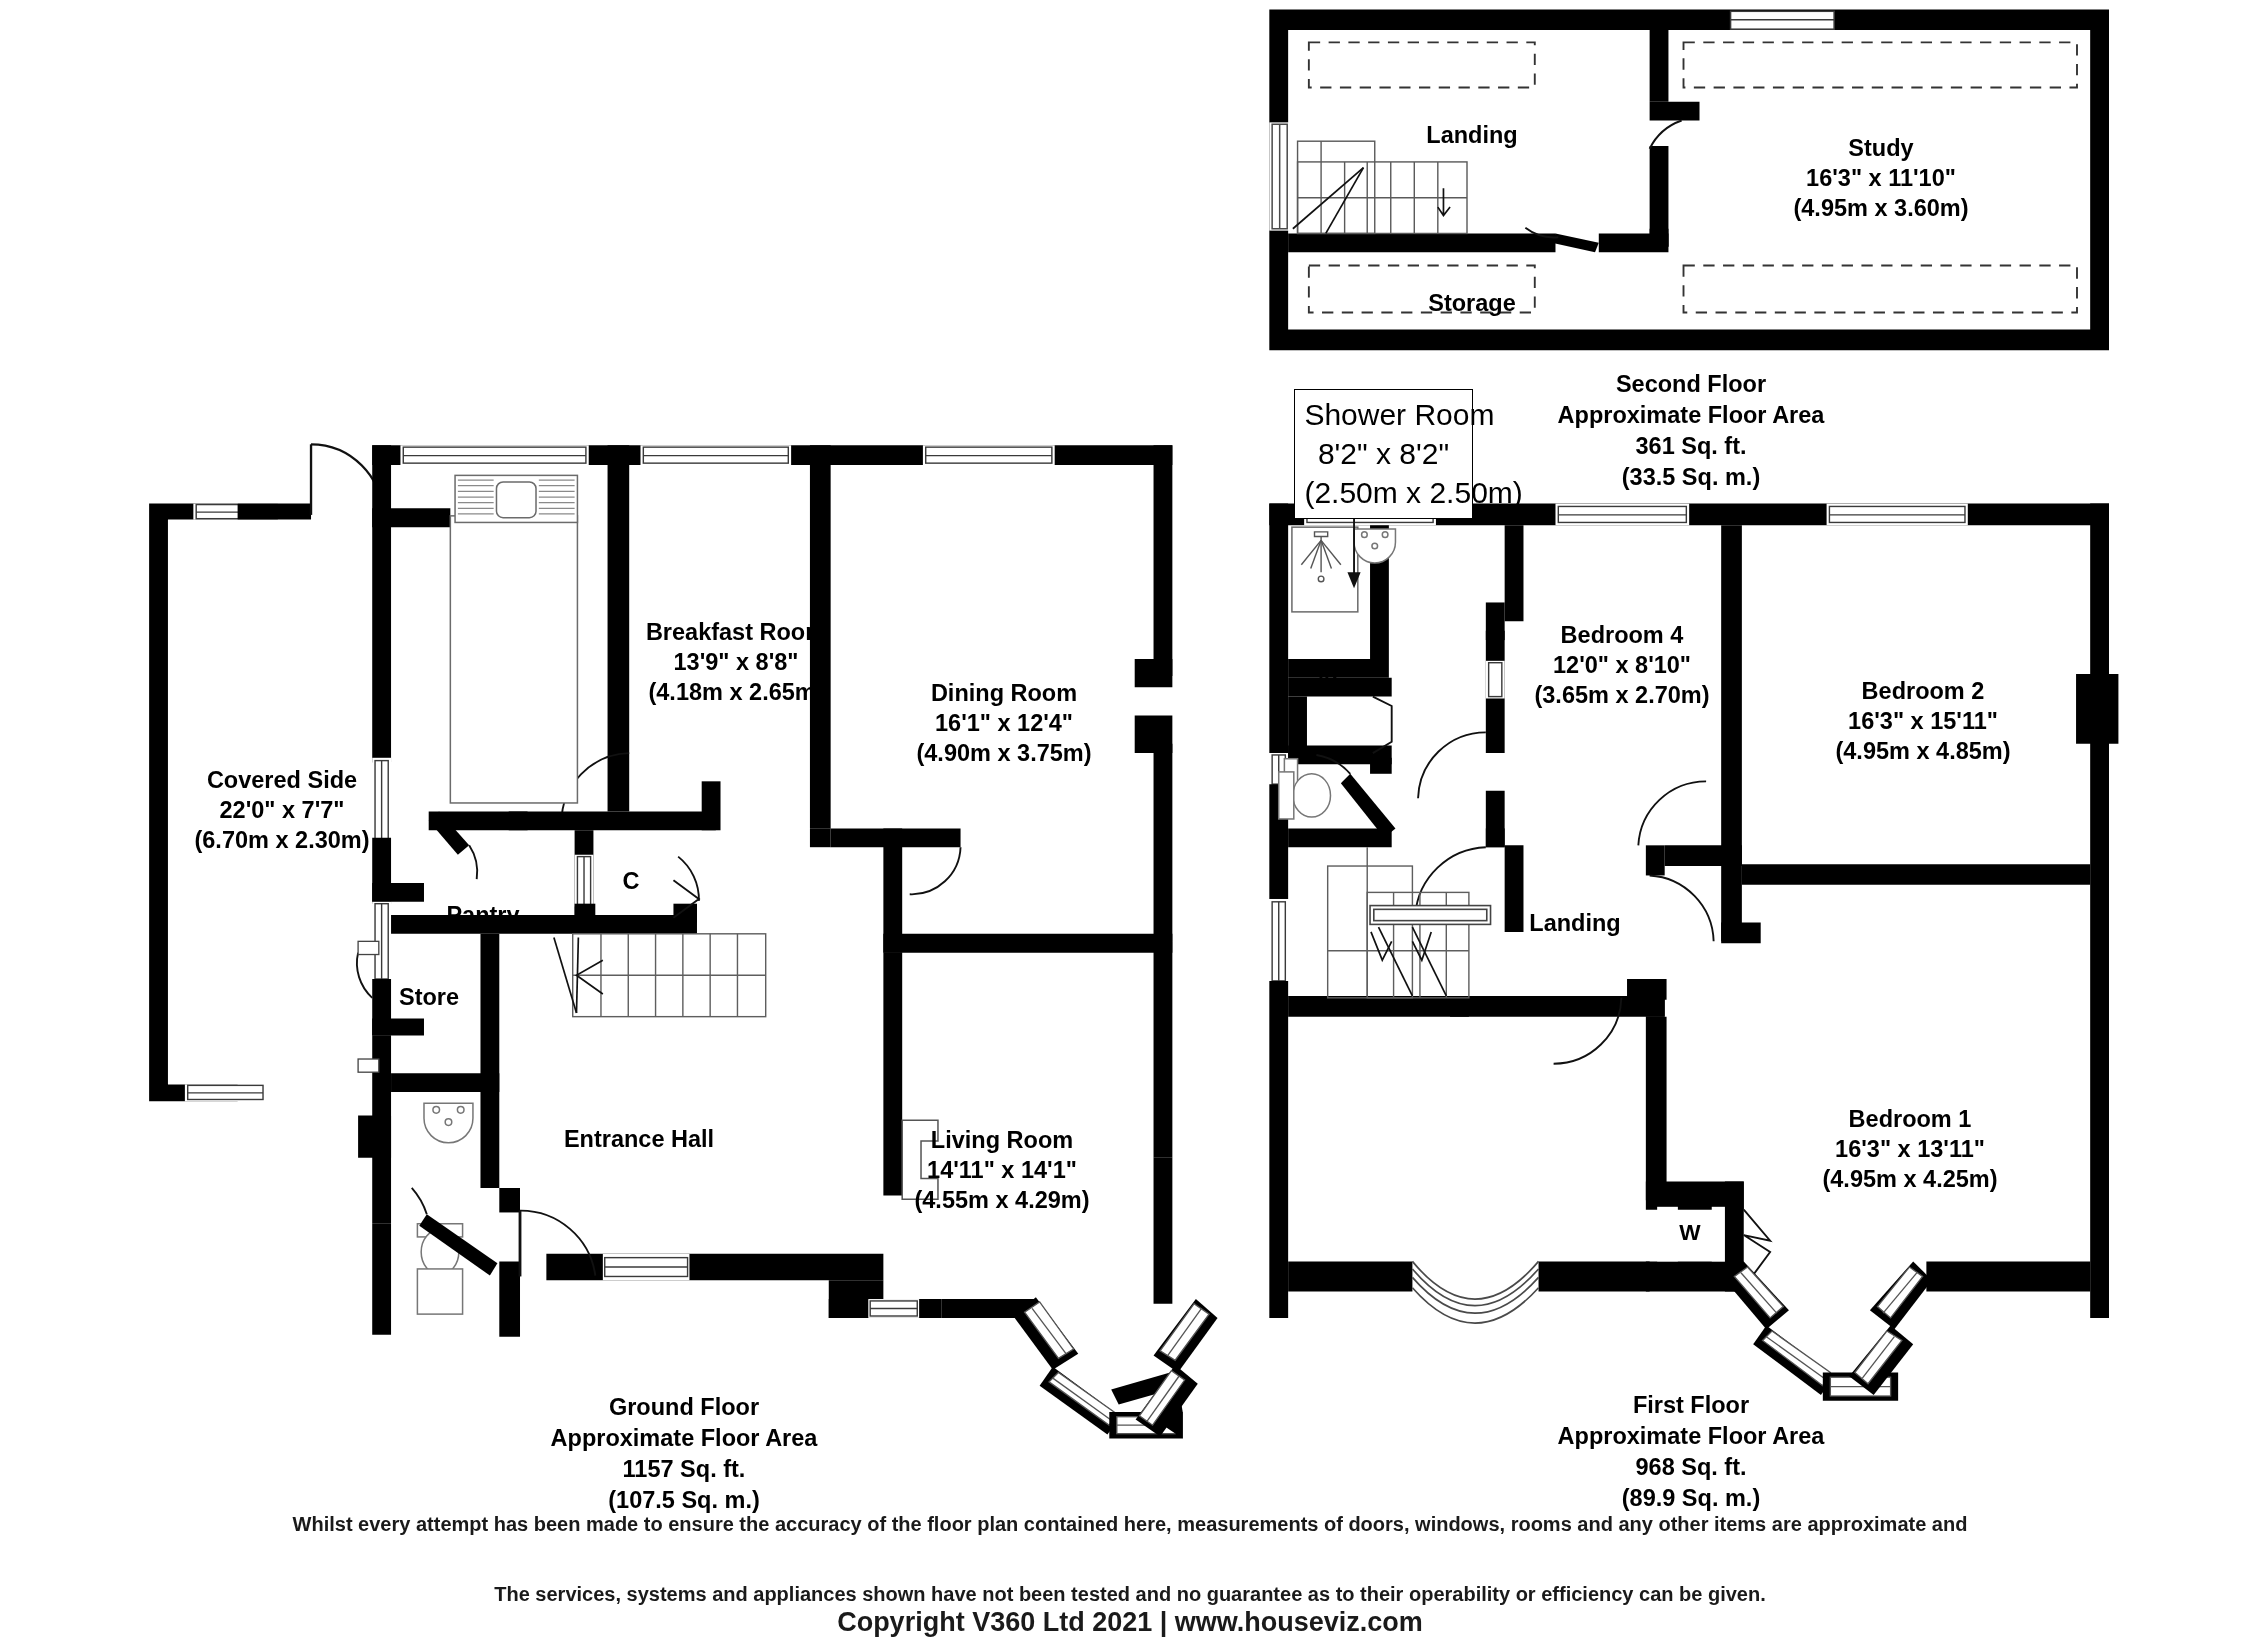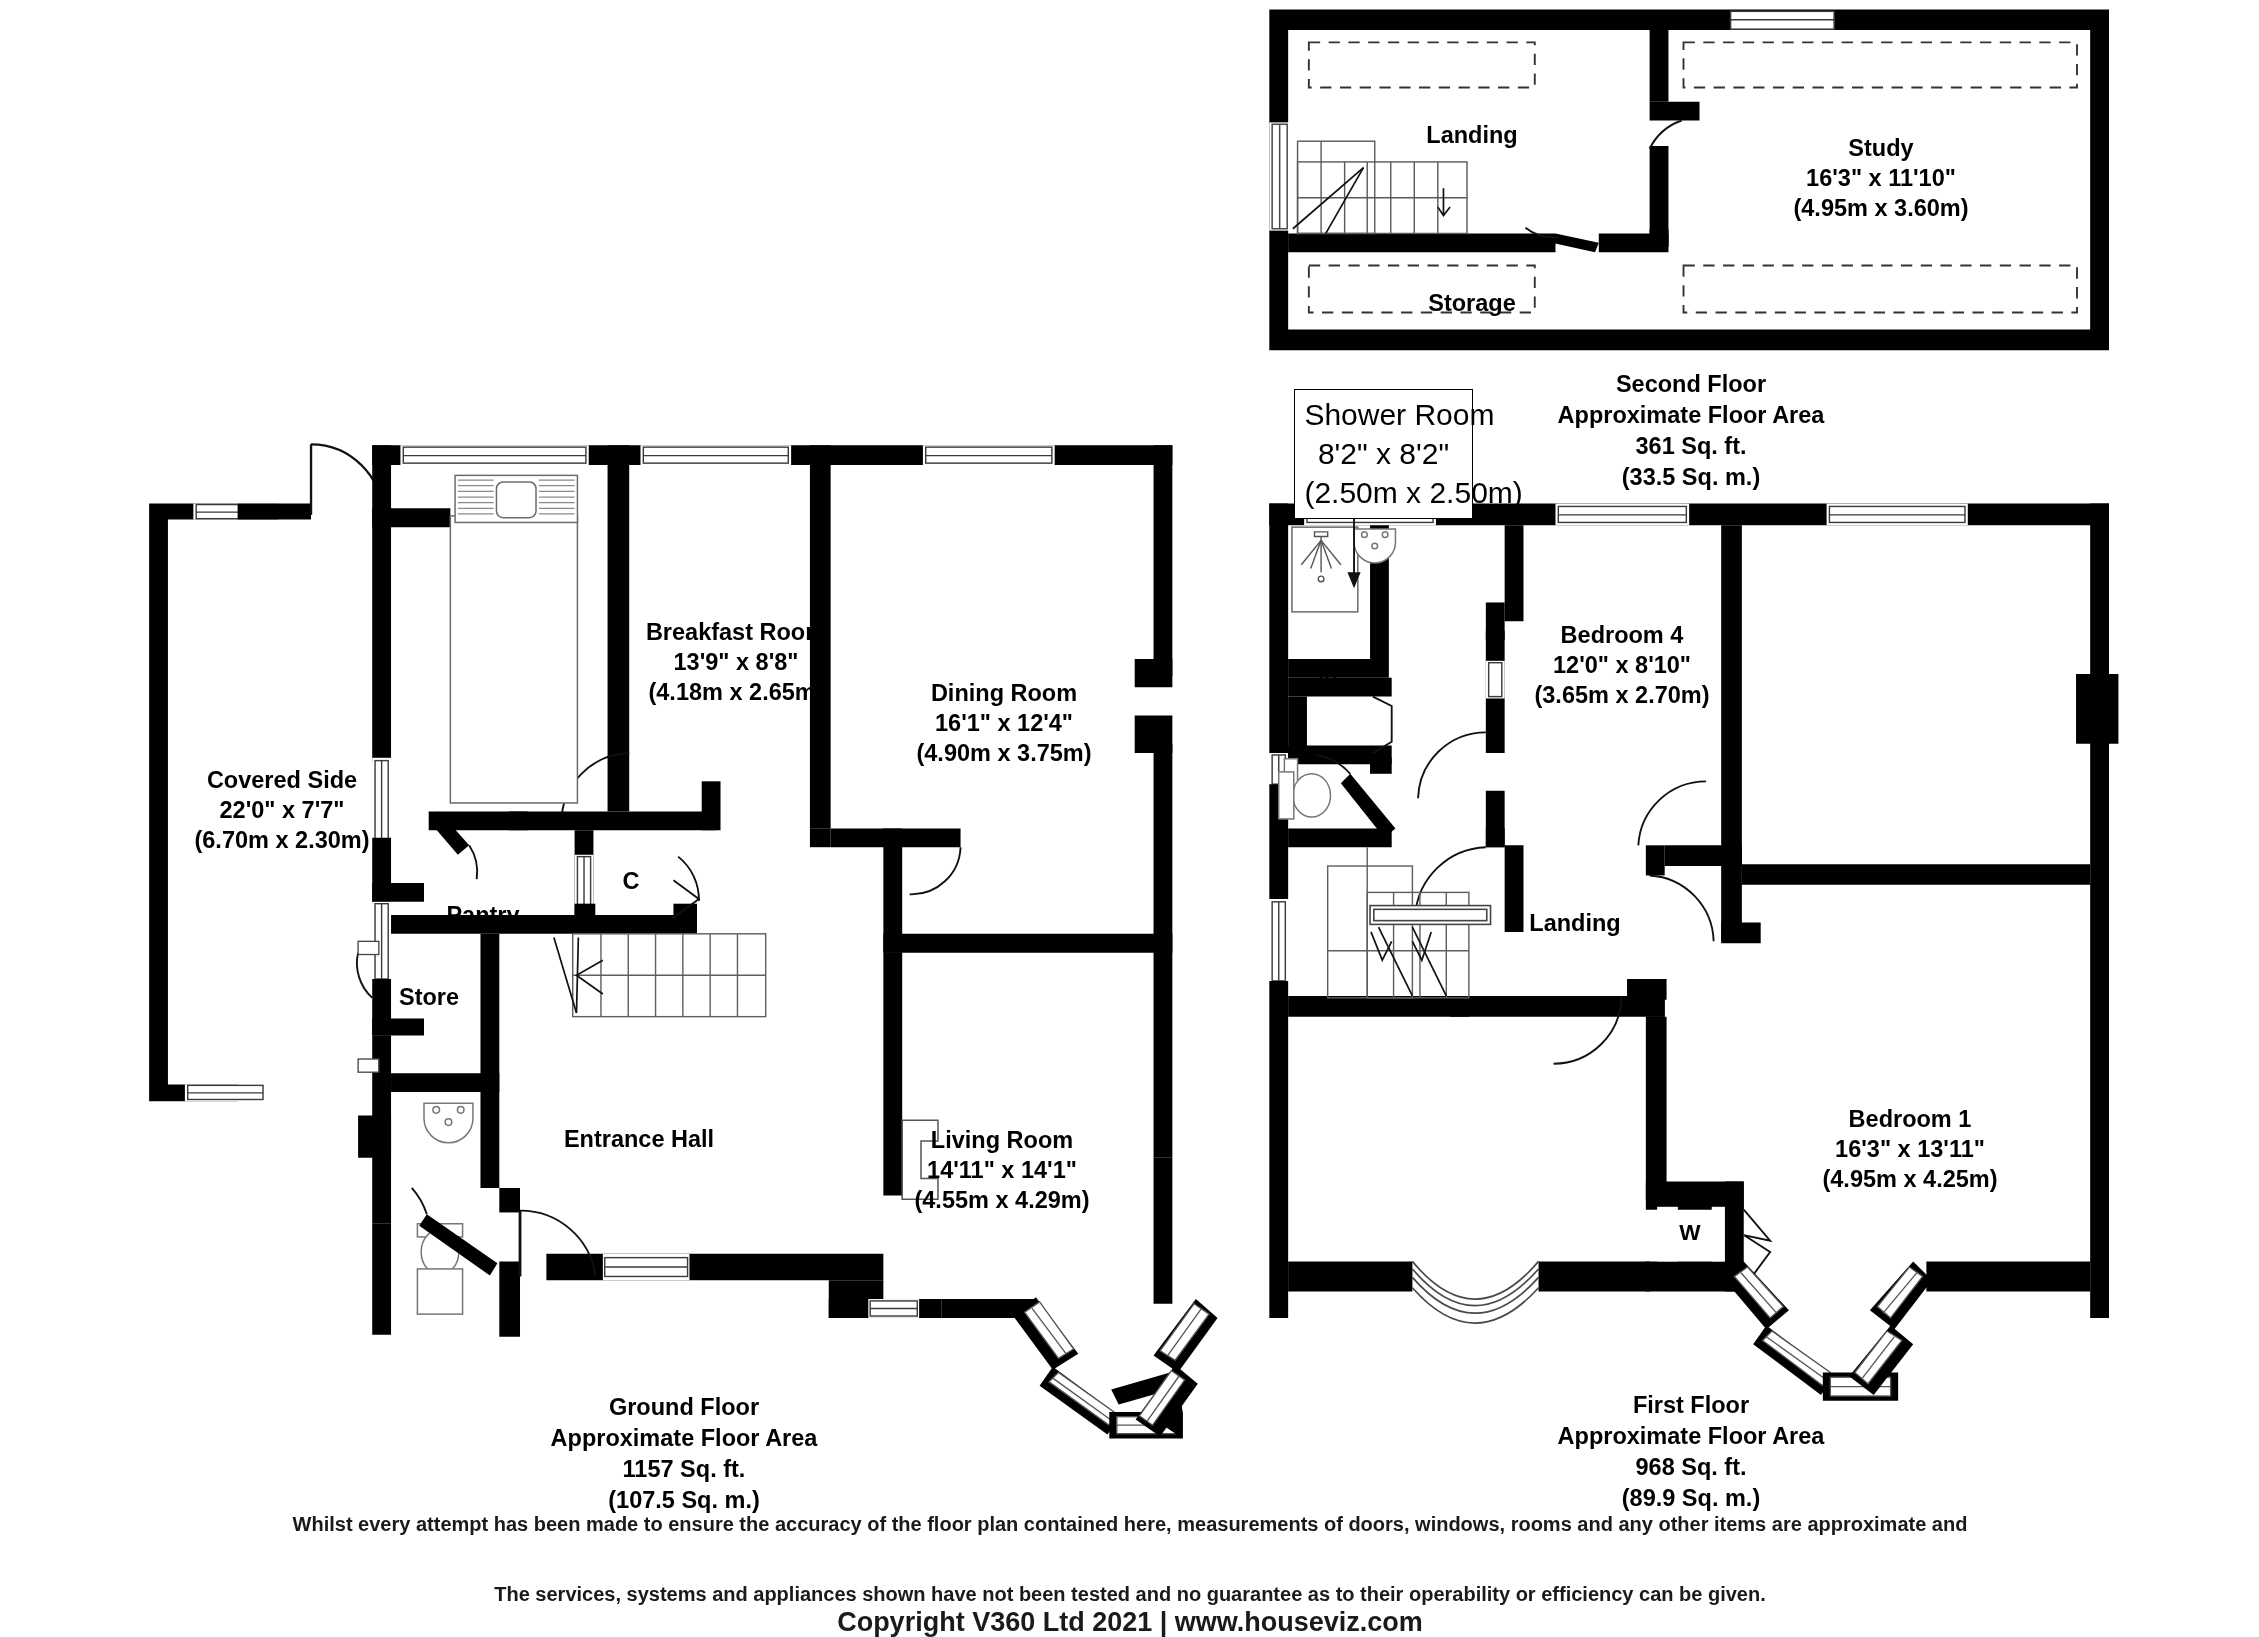--- a/index.html
+++ b/index.html
@@ -588,20 +588,25 @@
     <div>1157 Sq. ft.</div>
     <div>(107.5 Sq. m.)</div>
   </div>
 
   <div class="lbl" style="left:1622px; top:620px;">
     <div class="rn">Bedroom 4</div>
     <div class="dim">12'0" x 8'10"</div>
     <div class="dim">(3.65m x 2.70m)</div>
   </div>
 
+  <div class="lbl" style="left:1923px; top:676px;">
+    <div class="rn">Bedroom 2</div>
+    <div class="dim">16'3" x 15'11"</div>
+    <div class="dim">(4.95m x 4.85m)</div>
+  </div>
 
   <div class="lbl" style="left:1910px; top:1104px;">
     <div class="rn">Bedroom 1</div>
     <div class="dim">16'3" x 13'11"</div>
     <div class="dim">(4.95m x 4.25m)</div>
   </div>
 
 
   <div class="lbl" style="left:1575px; top:908px;">
     <div class="rn">Landing</div>

